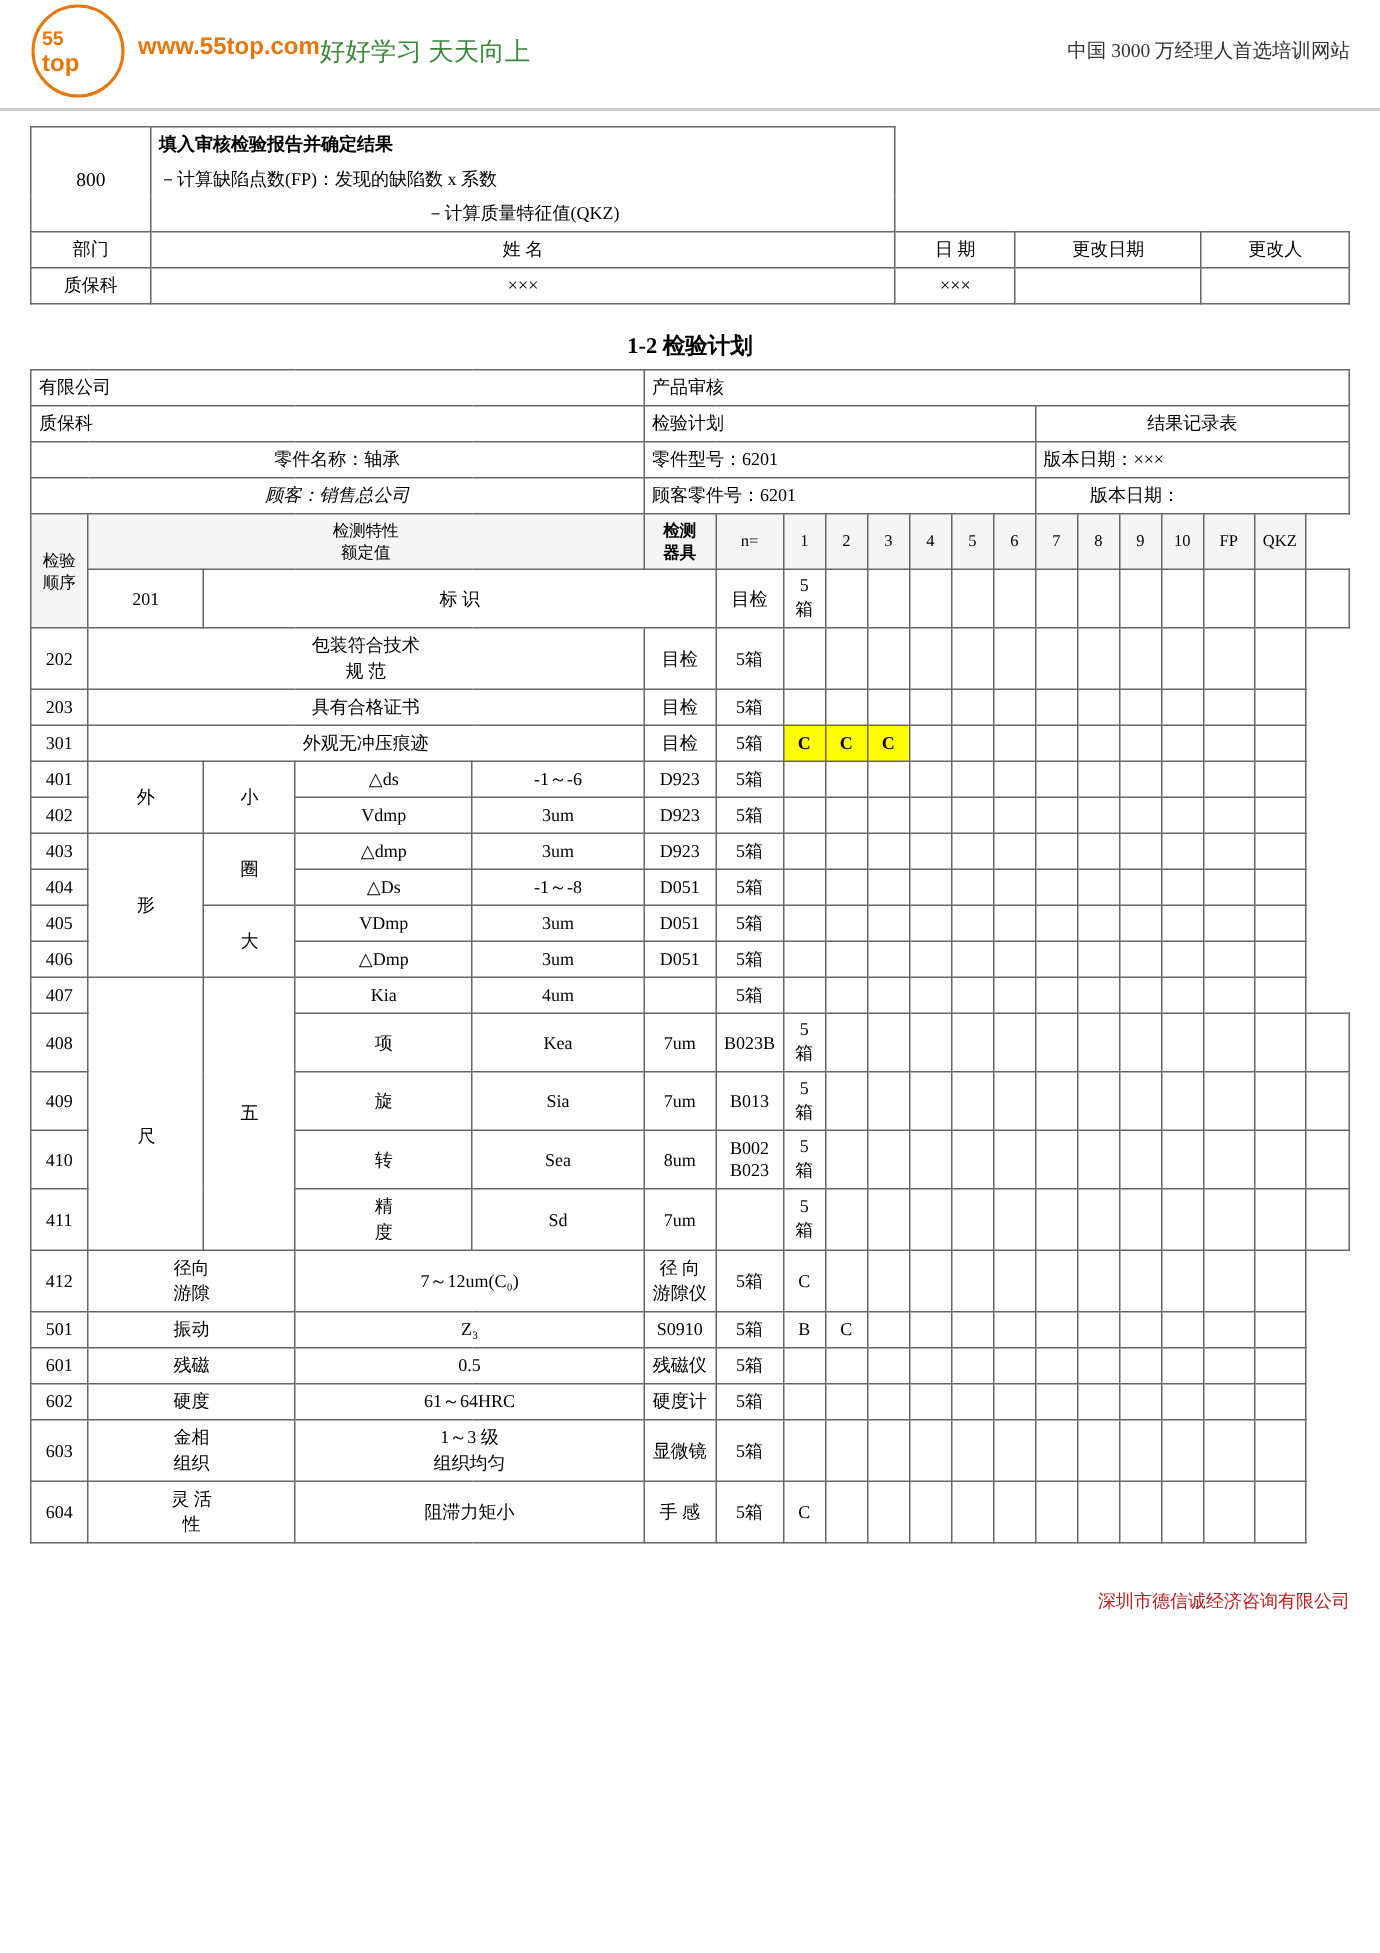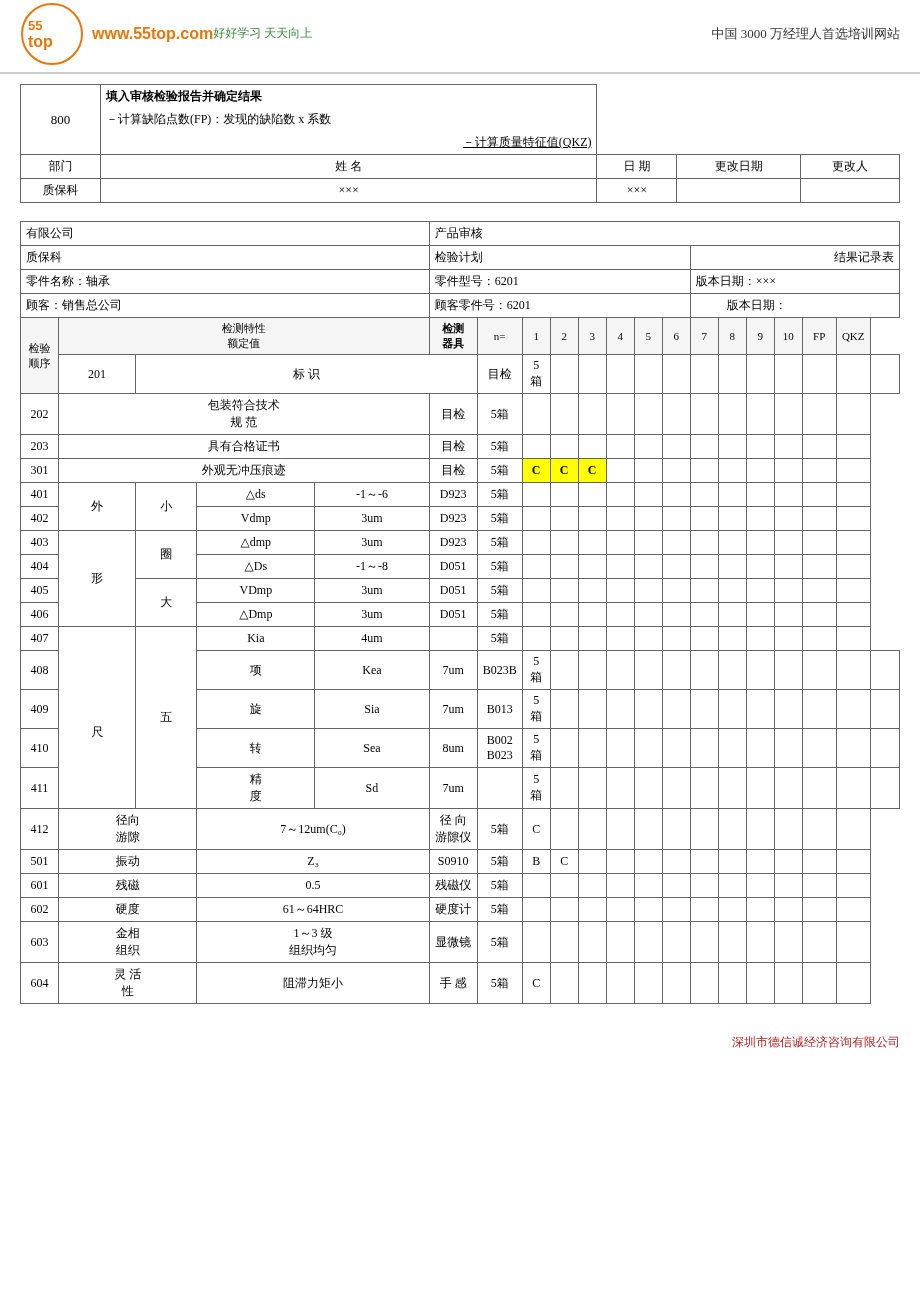--- a/index.html
+++ b/index.html
@@ -28,21 +28,21 @@
       flex-direction: row;
     }
     .logo-url {
       color: #e8760a;
       font-size: 16px;
       font-weight: bold;
       font-family: Arial, sans-serif;
     }
     .logo-slogan {
       color: #3a8a3a;
-      font-size: 12px;
+      font-size: 17px;
       font-family: SimSun, serif;
     }
     .header-right {
       margin-left: auto;
       font-size: 13px;
       color: #333;
     }
     .content {
       padding: 10px 20px;
     }
@@ -108,64 +108,65 @@
   <table class="top-table">
     <tbody>
         <tr>
       <td rowspan="3" style="width:80px; font-size:13px;">800</td>
       <td style="text-align:left; font-weight:bold; border-bottom:none;">填入审核检验报告并确定结果</td>
     </tr>
     <tr>
       <td style="text-align:left; border-top:none; border-bottom:none;">－计算缺陷点数(FP)：发现的缺陷数 x 系数</td>
     </tr>
     <tr>
-      <td style="text-align:right; border-top:none;text-decoration:underline;">－计算质量特征值(QKZ)</td>
+      <td style="text-align:center; border-top:none;">－计算质量特征值(QKZ)</td>
     </tr>
     <tr>
       <td>部门</td>
       <td>姓 名</td>
       <td>日 期</td>
       <td>更改日期</td>
       <td>更改人</td>
     </tr>
     <tr>
       <td>质保科</td>
       <td>×××</td>
       <td>×××</td>
       <td></td>
       <td></td>
     </tr>
   </tbody>
     </table>
 
+  <div class="section-title">1-2 检验计划</div>
 
   <table class="main-table">
 
     <tbody>
         <tr>
       <td colspan="5" style="text-align:left; font-size:12px;">有限公司</td>
       <td colspan="17" style="text-align:left;">产品审核</td>
     </tr>
 
     <tr>
       <td colspan="5" style="text-align:left;">质保科</td>
       <td colspan="8" style="text-align:left;">检验计划</td>
-      <td colspan="9" style="text-align:right;margin-top:24px;">结果记录表</td>
-    </tr>
-
-    <tr>
-      <td colspan="5" style="text-align:left;">
+      <td colspan="9" style="text-align:center;margin-top:24px;">结果记录表</td>
+    </tr>
+
+    <tr>
+      <td colspan="5" style="text-align:center;">
         <span>零件名称：</span><span>轴承</span>
       </td>
       <td colspan="8" style="text-align:left;">零件型号：6201</td>
       <td colspan="9" style="text-align:left;">版本日期：×××</td>
     </tr>
 
     <tr>
-      <td colspan="5" style="text-align:left;">
+      <td colspan="5" style="text-align:center;font-style:italic;">
         <span>顾客：</span><span>销售总公司</span>
       </td>
       <td colspan="8" style="text-align:left;">顾客零件号：6201</td>
       <td colspan="9" style="text-align:left;padding-left:36px;">版本日期：</td>
     </tr>
 
     <tr style="background:#f5f5f5;">
       <td rowspan="2" style="width:38px; font-size:11px;">检验<br>顺序</td>
       <td colspan="4" style="font-size:11px;">检测特性<br>额定值</td>
       <td style="width:48px; font-size:11px;font-weight:bold;">检测<br>器具</td>

